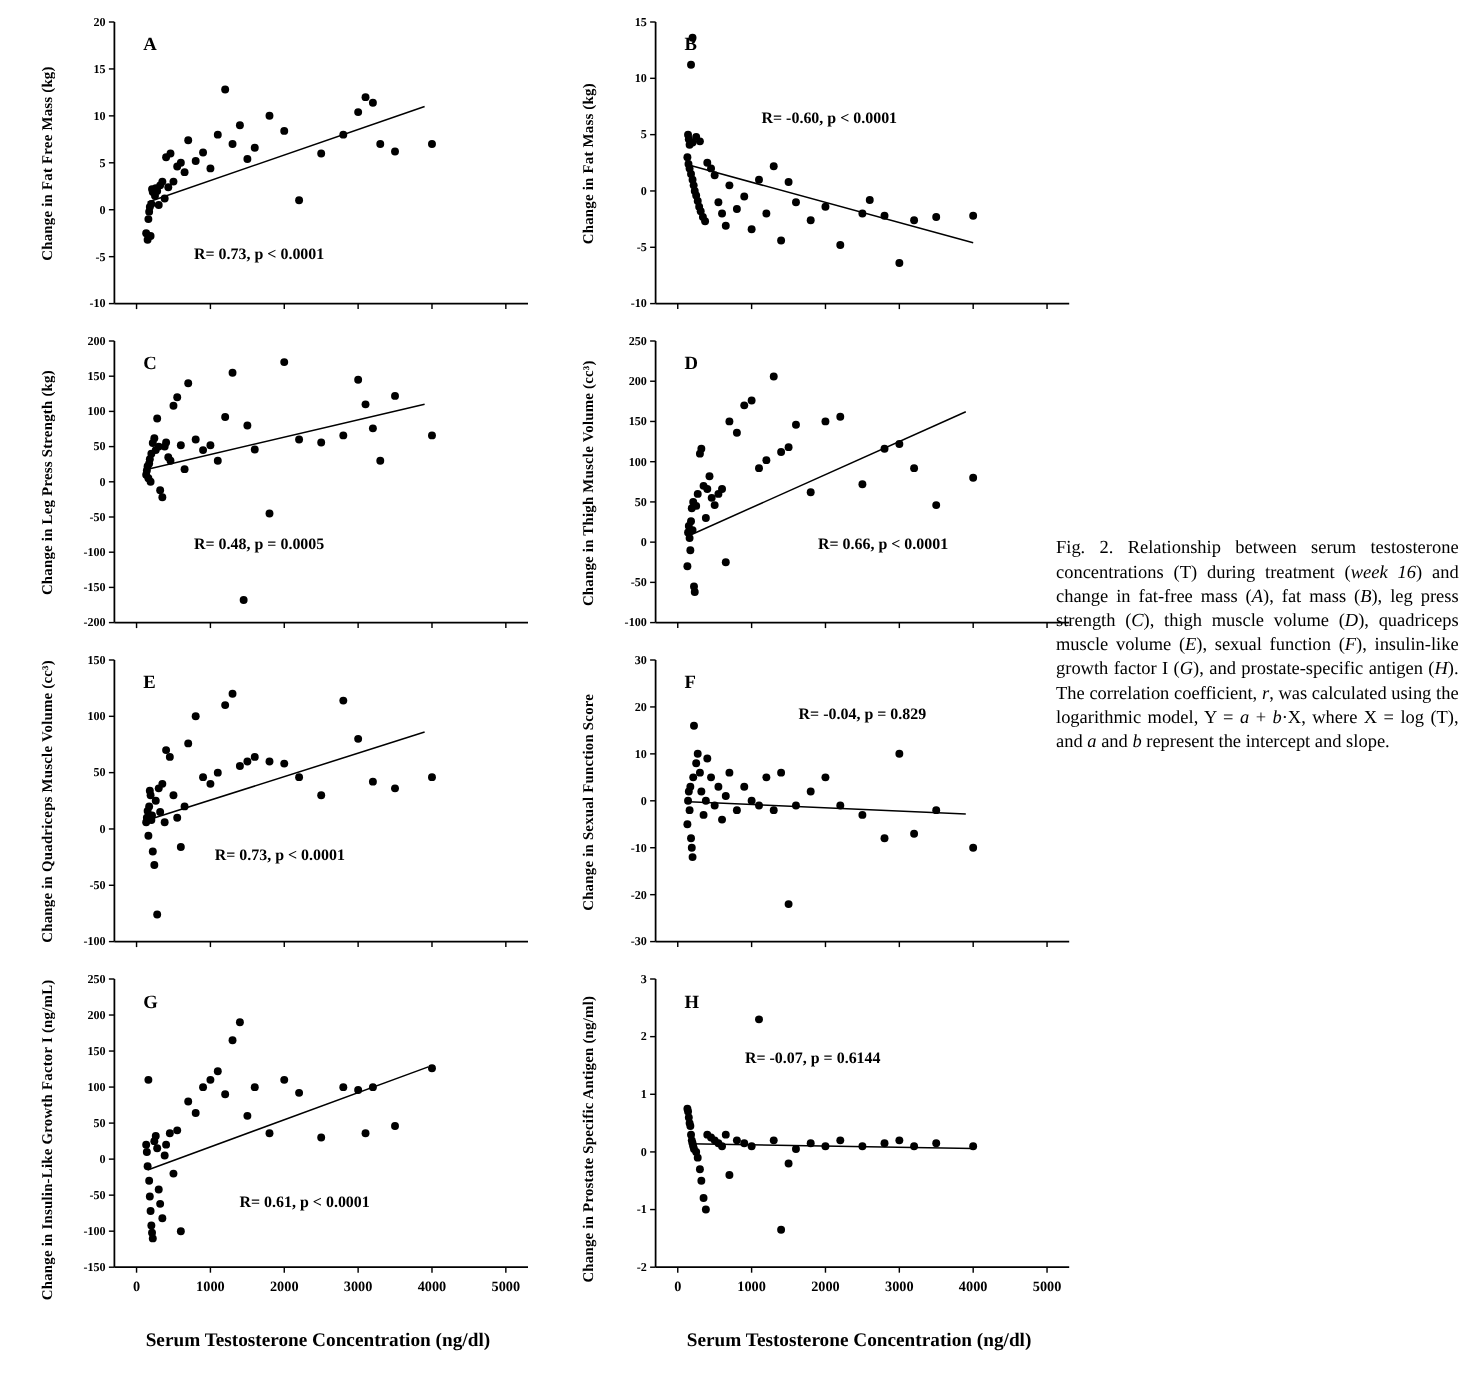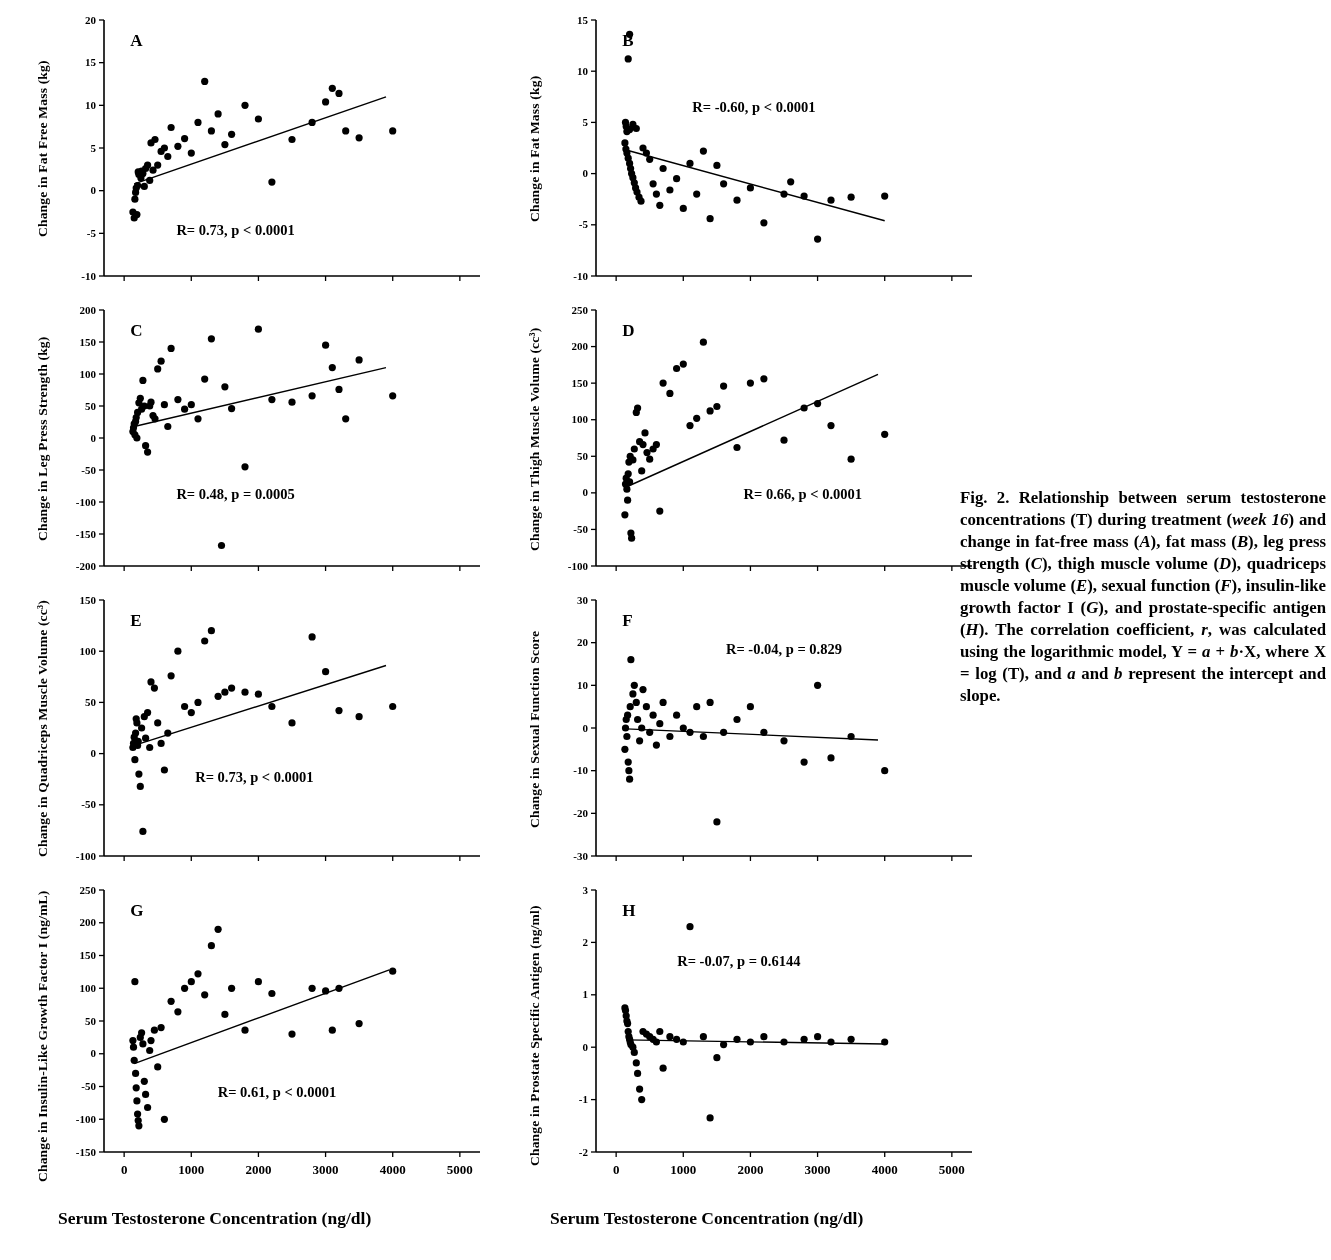--- a/index.html
+++ b/index.html
@@ -5,23 +5,23 @@
   html,body { margin:0; padding:0; background:#fff; }
   .page { position:relative; width:1331px; height:1260px; background:#fff; color:#000;
           font-family:"Liberation Serif","DejaVu Serif",serif; overflow:hidden; }
   .grid { position:absolute; left:28px; top:10px; display:grid;
           grid-template-columns:492px 492px; row-gap:12px; }
   .panel { display:flex; align-items:stretch; }
   .ylabel { width:30px; display:flex; align-items:center; justify-content:center;
             writing-mode:vertical-rl; transform:rotate(180deg);
             font-weight:bold; font-size:13.5px; text-align:center; letter-spacing:0.2px; }
   .plot-svg svg { overflow:visible; display:block; }
-  .xlabel { text-align:left; font-weight:bold; font-size:17.5px; padding-left:30px; margin-top:4px; }
+  .xlabel { text-align:center; font-weight:bold; font-size:17.5px; padding-left:30px; margin-top:4px; }
   .caption { position:absolute; left:960px; top:487px; width:366px;
-             font-size:16.8px; line-height:1.31; text-align:justify;font-weight:bold; }
+             font-size:16.8px; line-height:1.31; text-align:justify; }
   svg text { fill:#000; font-family:"Liberation Serif","DejaVu Serif",serif; }
   .tick   { font-size:11px;  font-weight:bold; }
   .xtick  { font-size:13px;  font-weight:bold; }
   .letter { font-size:17px;  font-weight:bold; }
   .anno   { font-size:14.5px; font-weight:bold; }
   .axis     { stroke:#000; stroke-width:1.6; fill:none; }
   .tickline { stroke:#000; stroke-width:1.3; }
   .reg      { stroke:#000; stroke-width:1.4; }
   circle.pt { fill:#000; }
 </style>

